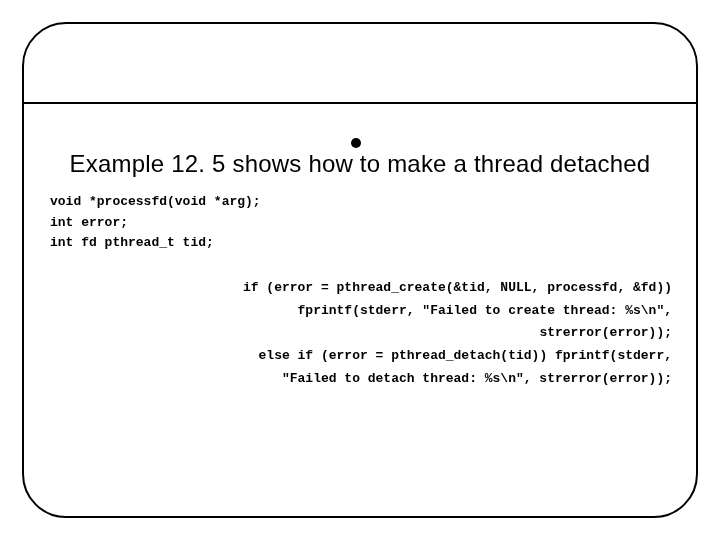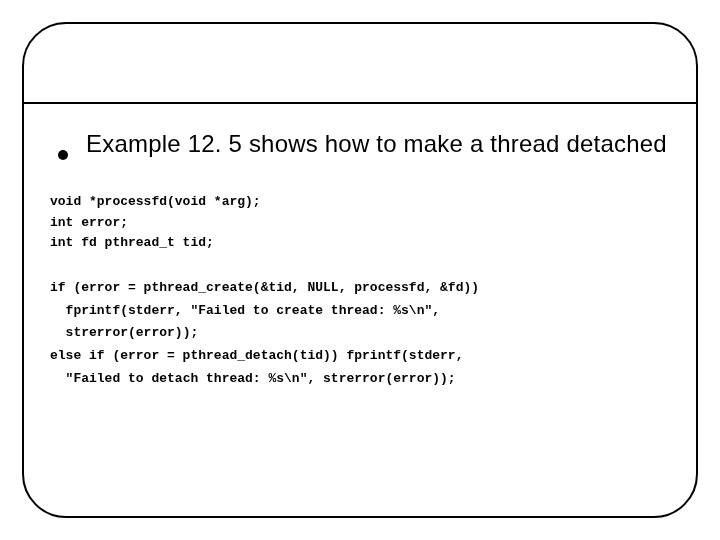--- a/index.html
+++ b/index.html
@@ -29,22 +29,23 @@
     border-top: 2px solid #000;
   }
   .content {
     position: absolute;
     left: 48px;
     top: 128px;
     width: 624px;
   }
   .bullet-block {
     display: flex;
-    align-items: flex-end;
-    margin-bottom: 32px;
+    align-items: center;
+    margin-bottom: 12px;
+    flex-direction: column;
   }
   .bullet-dot {
     width: 10px;
     height: 10px;
     background: #000;
     border-radius: 50%;
     flex-shrink: 0;
     margin-top: 10px;
     margin-right: 18px;
     margin-left: 10px;
@@ -61,20 +62,21 @@
     line-height: 1.55;
     color: #000;
     white-space: pre-wrap;
     margin-left: 2px;
     margin-bottom: 24px;
     font-weight: bold;
   }
   .code-block.second {
     margin-bottom: 0;
     line-height: 1.75;
+    text-align: right;
   }
 </style>
 </head>
 <body>
 
 <div class="slide-frame"></div>
 <div class="hr-top"></div>
 
 <div class="content">
 

